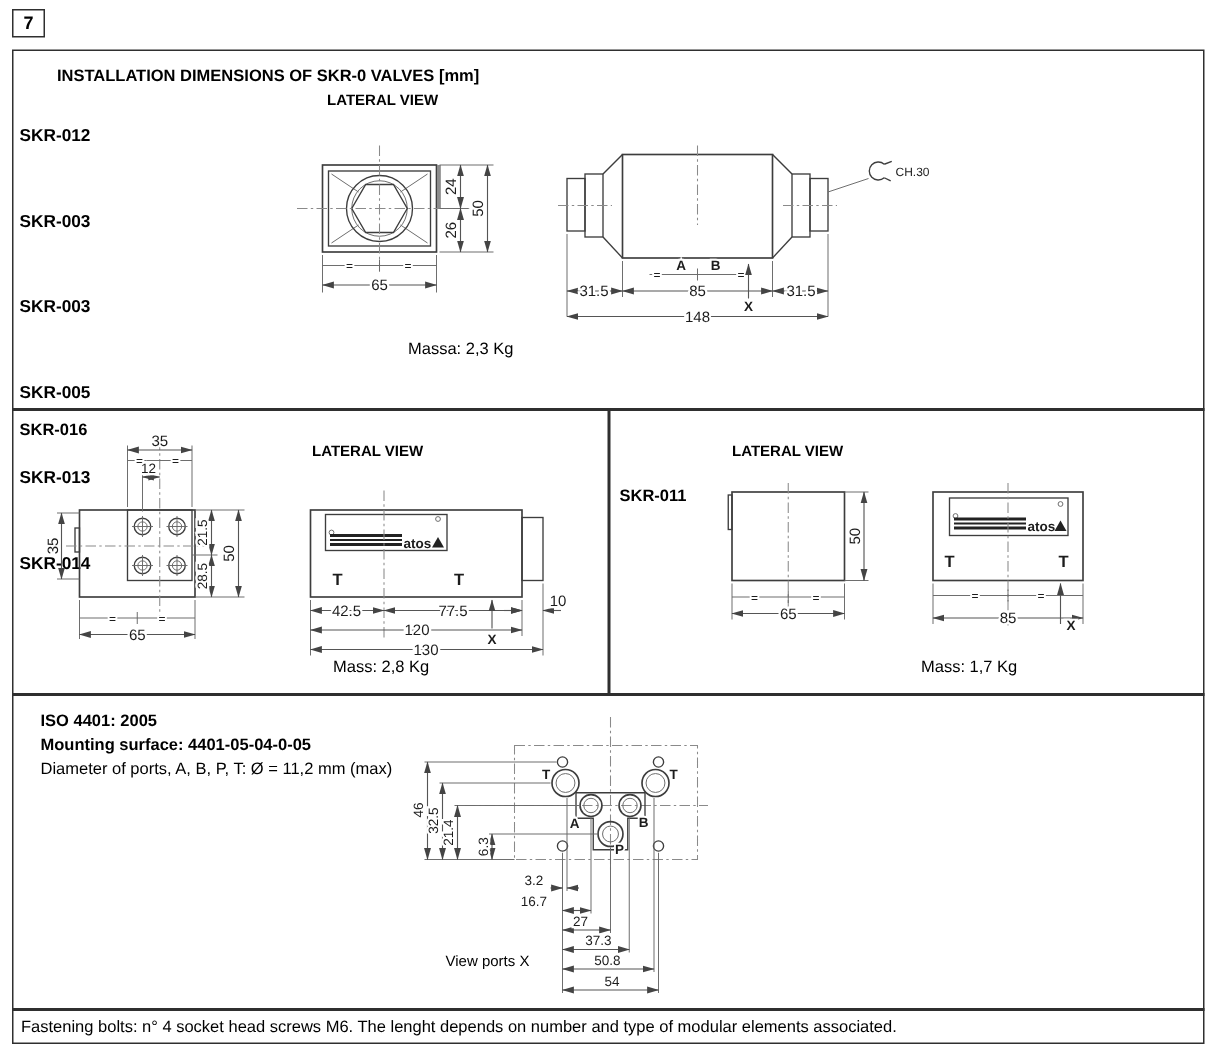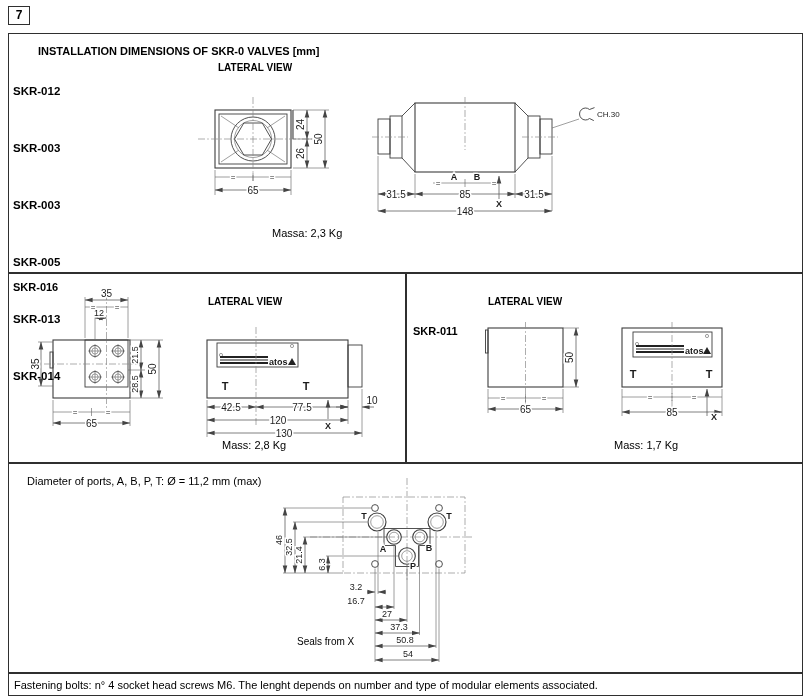--- a/index.html
+++ b/index.html
@@ -305,20 +305,22 @@
     <line class="dim" x1="9" y1="92" x2="109" y2="92" marker-start="url(#ah)" marker-end="url(#ah)"></line>
     <text class="dt mid" x="59" y="95.5">85</text>
     <line class="dim" x1="94" y1="96" x2="94" y2="69" marker-end="url(#ah)"></line>
     <text class="pl mid" x="101" y="100">X</text>
   </g>
 </svg>
 
 <div class="abs t11" style="left:573px;top:439px;padding-left:41px;">Mass: 1,7 Kg</div>
 
 <div class="abs isotext" style="left:27px;top:473px;">
+  <div class="b">ISO 4401: 2005</div>
+  <div class="b">Mounting surface: 4401-05-04-0-05</div>
   <div>Diameter of ports, A, B, P, T: Ø = 11,2 mm (max)</div>
 </div>
 
 <svg style="left:272px;top:472px;" width="268" height="198" viewBox="0 0 268 198">
   <rect class="cl" x="71" y="25" width="122" height="76"></rect>
   <g>
     <line class="cl" x1="135" y1="6" x2="135" y2="108"></line>
     <line class="cl" x1="38" y1="65" x2="200" y2="65"></line>
   </g>
   <polygon class="edge2" points="112,56.5 158,56.5 158,73.5 146.5,73.5 146.5,94.5 123.5,94.5 123.5,73.5 112,73.5" fill="none"></polygon>
@@ -377,15 +379,15 @@
     <line class="dim" x1="103" y1="188" x2="167" y2="188" marker-start="url(#ah)" marker-end="url(#ah)"></line>
     <text class="dt9 mid" x="84" y="118">3.2</text>
     <text class="dt9 mid" x="84" y="132">16.7</text>
     <text class="dt9 mid" x="115" y="145">27</text>
     <text class="dt9 mid" x="127" y="158">37.3</text>
     <text class="dt9 mid" x="133" y="171">50.8</text>
     <text class="dt9 mid" x="136" y="185">54</text>
   </g>
 </svg>
 
-<div class="abs t10" style="left:297px;top:636px;">Seals from X</div>
+<div class="abs t10" style="left:297px;top:636px;">View ports X</div>
 
 <div class="abs t11" style="left:14px;top:679px;width:780px;">Fastening bolts: n° 4 socket head screws M6. The lenght depends on number and type of modular elements associated.</div>
 
 </body></html>

